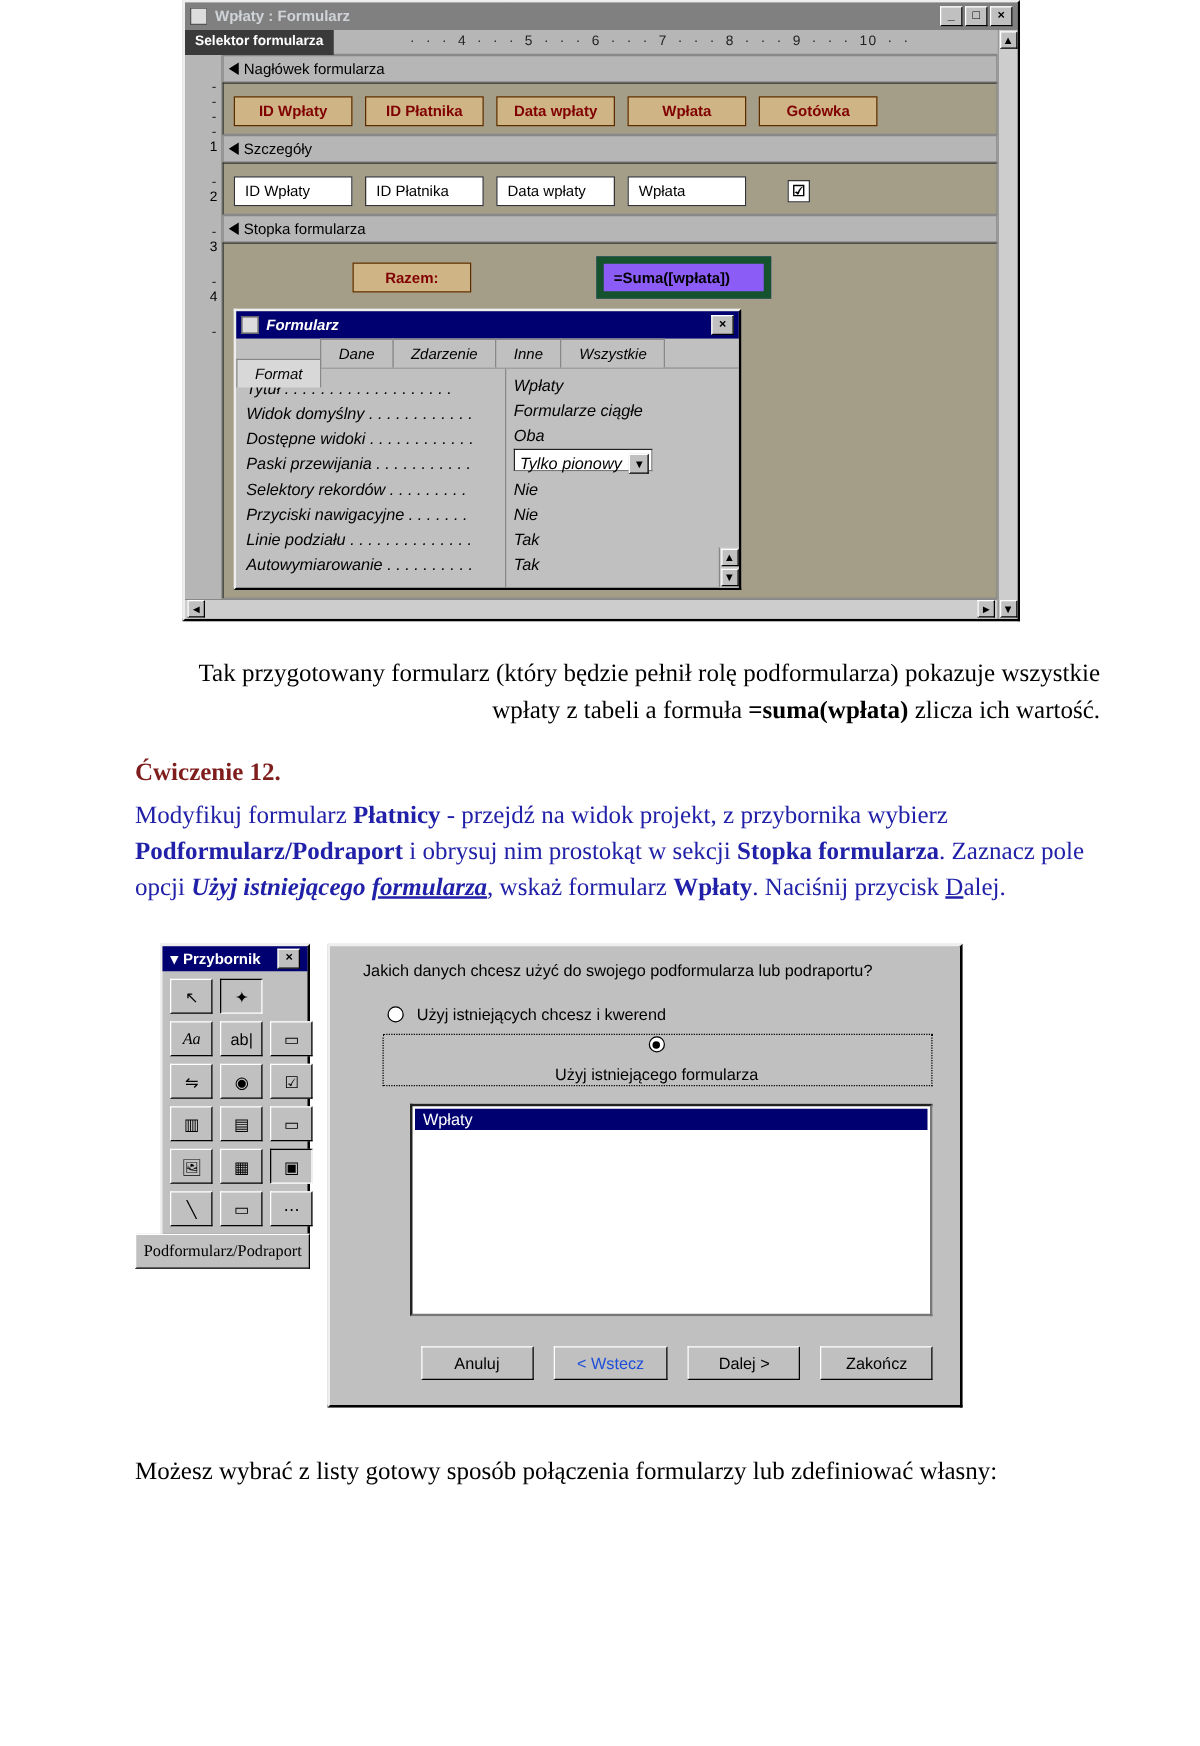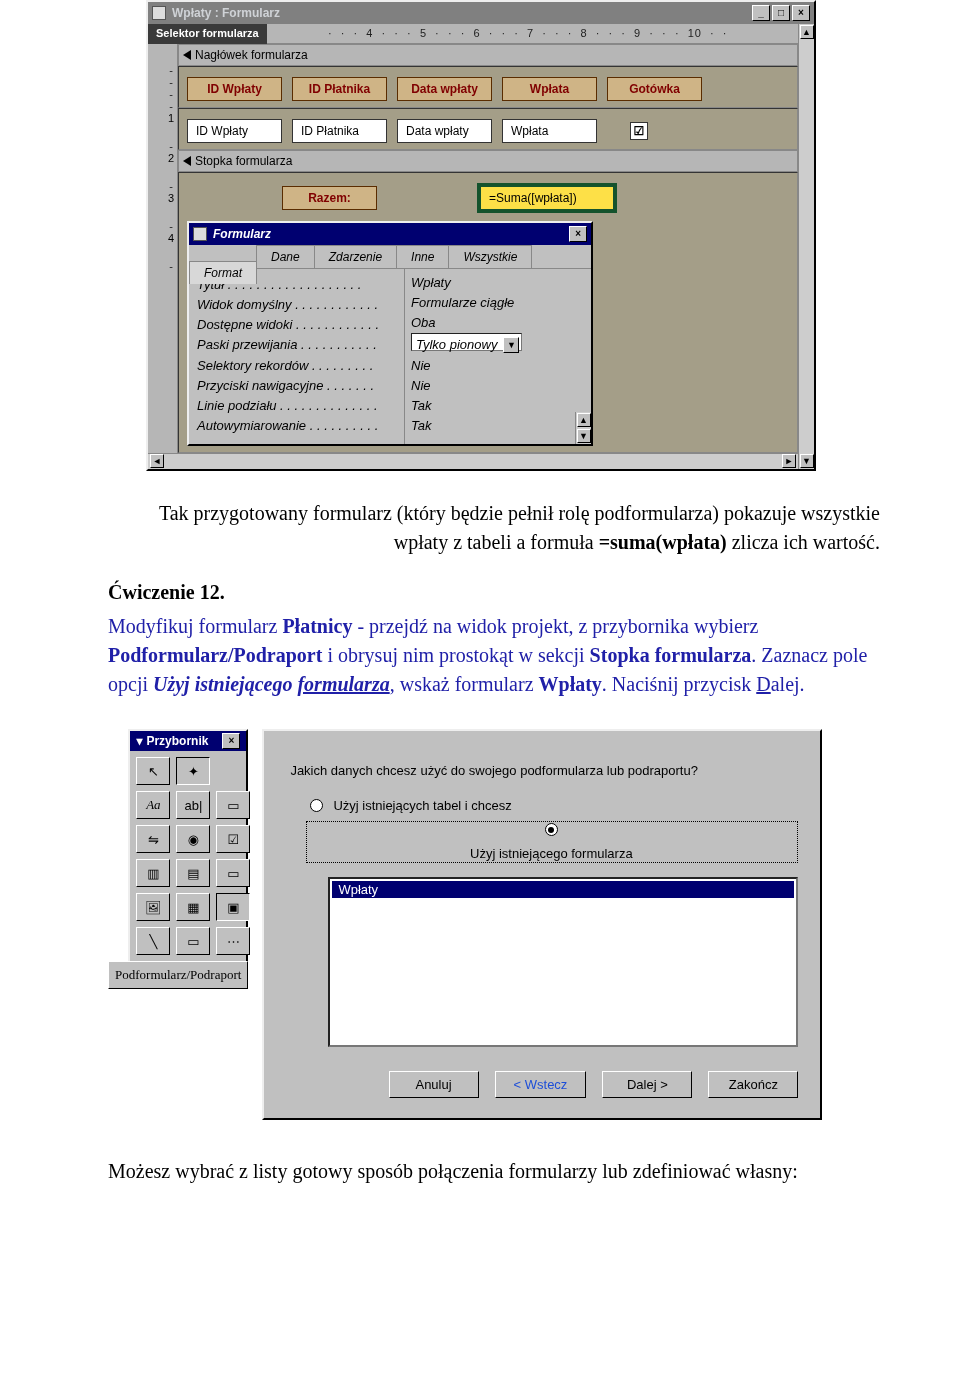--- a/index.html
+++ b/index.html
@@ -118,22 +118,22 @@
   }
   .chk {
     width: 18px; height: 18px;
     background: #fff;
     border: 1px solid #333;
     display: inline-flex; align-items: center; justify-content: center;
     font-weight: bold;
   }
   .lbl-footer { font-weight: bold; color: #800000; }
   .formula {
-    background:#fde047; border:4px solid #14532d; padding:4px 8px;
-    font-weight:normal; min-width:140px;
+    background:#8b5cf6; border:6px solid #14532d; padding:4px 8px;
+    font-weight:bold; min-width:140px;
   }
 
   
   .propwin {
     margin: 8px 0 0 0;
     width: 406px;
     background: #c0c0c0;
     border: 2px solid #000;
     border-top-color:#eee; border-left-color:#eee;font-style:italic;
   }
@@ -213,25 +213,25 @@
     width:34px; height:28px; background:#c0c0c0;
     border:1px solid #000; border-top-color:#fff; border-left-color:#fff;
     display:flex; align-items:center; justify-content:center;
     font-size:13px;
   }
   .tool.sunken { border-top-color:#000; border-left-color:#000; border-right-color:#fff; border-bottom-color:#fff; }
   .subform-label { padding:5px 6px; font-size:13px; }
 
   
   .wizard {
-    width: 560px;
+    width: 508px;
     background:#c0c0c0;
     border:2px solid #000; border-top-color:#eee; border-left-color:#eee;
     font-family: Tahoma, sans-serif; font-size:13px;
-    padding: 32px 22px 20px 26px;
+    padding: 12px 22px 20px 26px;
   }
   .wiz-q { margin-bottom: 20px; }
   .opt { display:flex; align-items:center; gap:10px; margin:8px 0 8px 20px; }
   .radio { width:13px; height:13px; border:1px solid #000; border-radius:50%; background:#fff; display:inline-flex; align-items:center; justify-content:center; }
   .radio.sel::after { content:""; width:6px; height:6px; border-radius:50%; background:#000; }
   .opt.focused { border:1px dotted #000; padding:1px 4px 1px 2px; margin-left:16px;flex-direction:column;}
   .listbox {
     margin: 14px 0 0 38px;
     height: 170px;
     background:#fff;
@@ -289,20 +289,24 @@
             <span>Nagłówek formularza</span>
           </div>
           <div class="surface">
             <div class="row">
               <span class="lbl-hdr">ID Wpłaty</span>
               <span class="lbl-hdr">ID Płatnika</span>
               <span class="lbl-hdr">Data wpłaty</span>
               <span class="lbl-hdr">Wpłata</span>
               <span class="lbl-hdr">Gotówka</span>
             </div>
+          </div>
+          <div class="sect-header">
+            <span class="sect-arrow"></span>
+            <span>Szczegóły</span>
           </div>
           <div class="surface">
             <div class="row">
               <span class="tbx">ID Wpłaty</span>
               <span class="tbx">ID Płatnika</span>
               <span class="tbx">Data wpłaty</span>
               <span class="tbx">Wpłata</span>
               <span style="width:64px; text-align:center"><span class="chk">☑</span></span>
             </div>
           </div>
@@ -377,21 +381,21 @@
       <span class="arr">▲</span>
       <span class="arr">▼</span>
     </div>
   </div>
 </div>
 
 <p class="para">
   <span>Tak przygotowany formularz (który będzie pełnił rolę podformularza) pokazuje wszystkie wpłaty z tabeli a formuła </span><span class="bold">=suma(wpłata)</span><span> zlicza ich wartość.</span>
 </p>
 
-<p class="bold" style="color:#000000; margin-bottom:0">Ćwiczenie 12.</p>
+<p class="bold" style="color:#7f1d1d; margin-bottom:0">Ćwiczenie 12.</p>
 
 <p class="para2" style="color:#2020a8">
   <span>Modyfikuj formularz </span><span class="bold">Płatnicy</span><span> - przejdź na widok projekt, z przybornika wybierz </span><span class="bold">Podformularz/Podraport</span><span> i obrysuj nim prostokąt w sekcji </span><span class="bold">Stopka formularza</span><span>. Zaznacz pole opcji </span><span class="bold ital">Użyj istniejącego </span><span class="bold ital u">formularza</span><span>, wskaż formularz </span><span class="bold">Wpłaty</span><span>. Naciśnij przycisk </span><span class="u">D</span><span>alej.</span>
 </p>
 
 <div class="bottom-row" style="margin-top:30px">
   <div style="display:flex; flex-direction:column; align-items:flex-end">
     <div class="toolbox" style="width:120px">
       <div class="tool-title">
         <span>▾</span>
@@ -421,21 +425,21 @@
         <span class="tool">⋯</span>
       </div>
     </div>
     <div class="subform-label" style="background:#c0c0c0; border:1px solid #000; border-top-color:#fff; border-left-color:#fff; margin-top:-2px">Podformularz/Podraport</div>
   </div>
 
   <div class="wizard">
     <div class="wiz-q">Jakich danych chcesz użyć do swojego podformularza lub podraportu?</div>
     <div class="opt">
       <span class="radio"></span>
-      <span>Użyj istniejących tabel i chcesz</span>
+      <span>Użyj istniejących chcesz i kwerend</span>
     </div>
     <div class="opt focused">
       <span class="radio sel"></span>
       <span>Użyj istniejącego formularza</span>
     </div>
     <div class="listbox">
       <div class="list-item">Wpłaty</div>
     </div>
     <div class="wiz-btns">
       <span class="wbtn">Anuluj</span>

